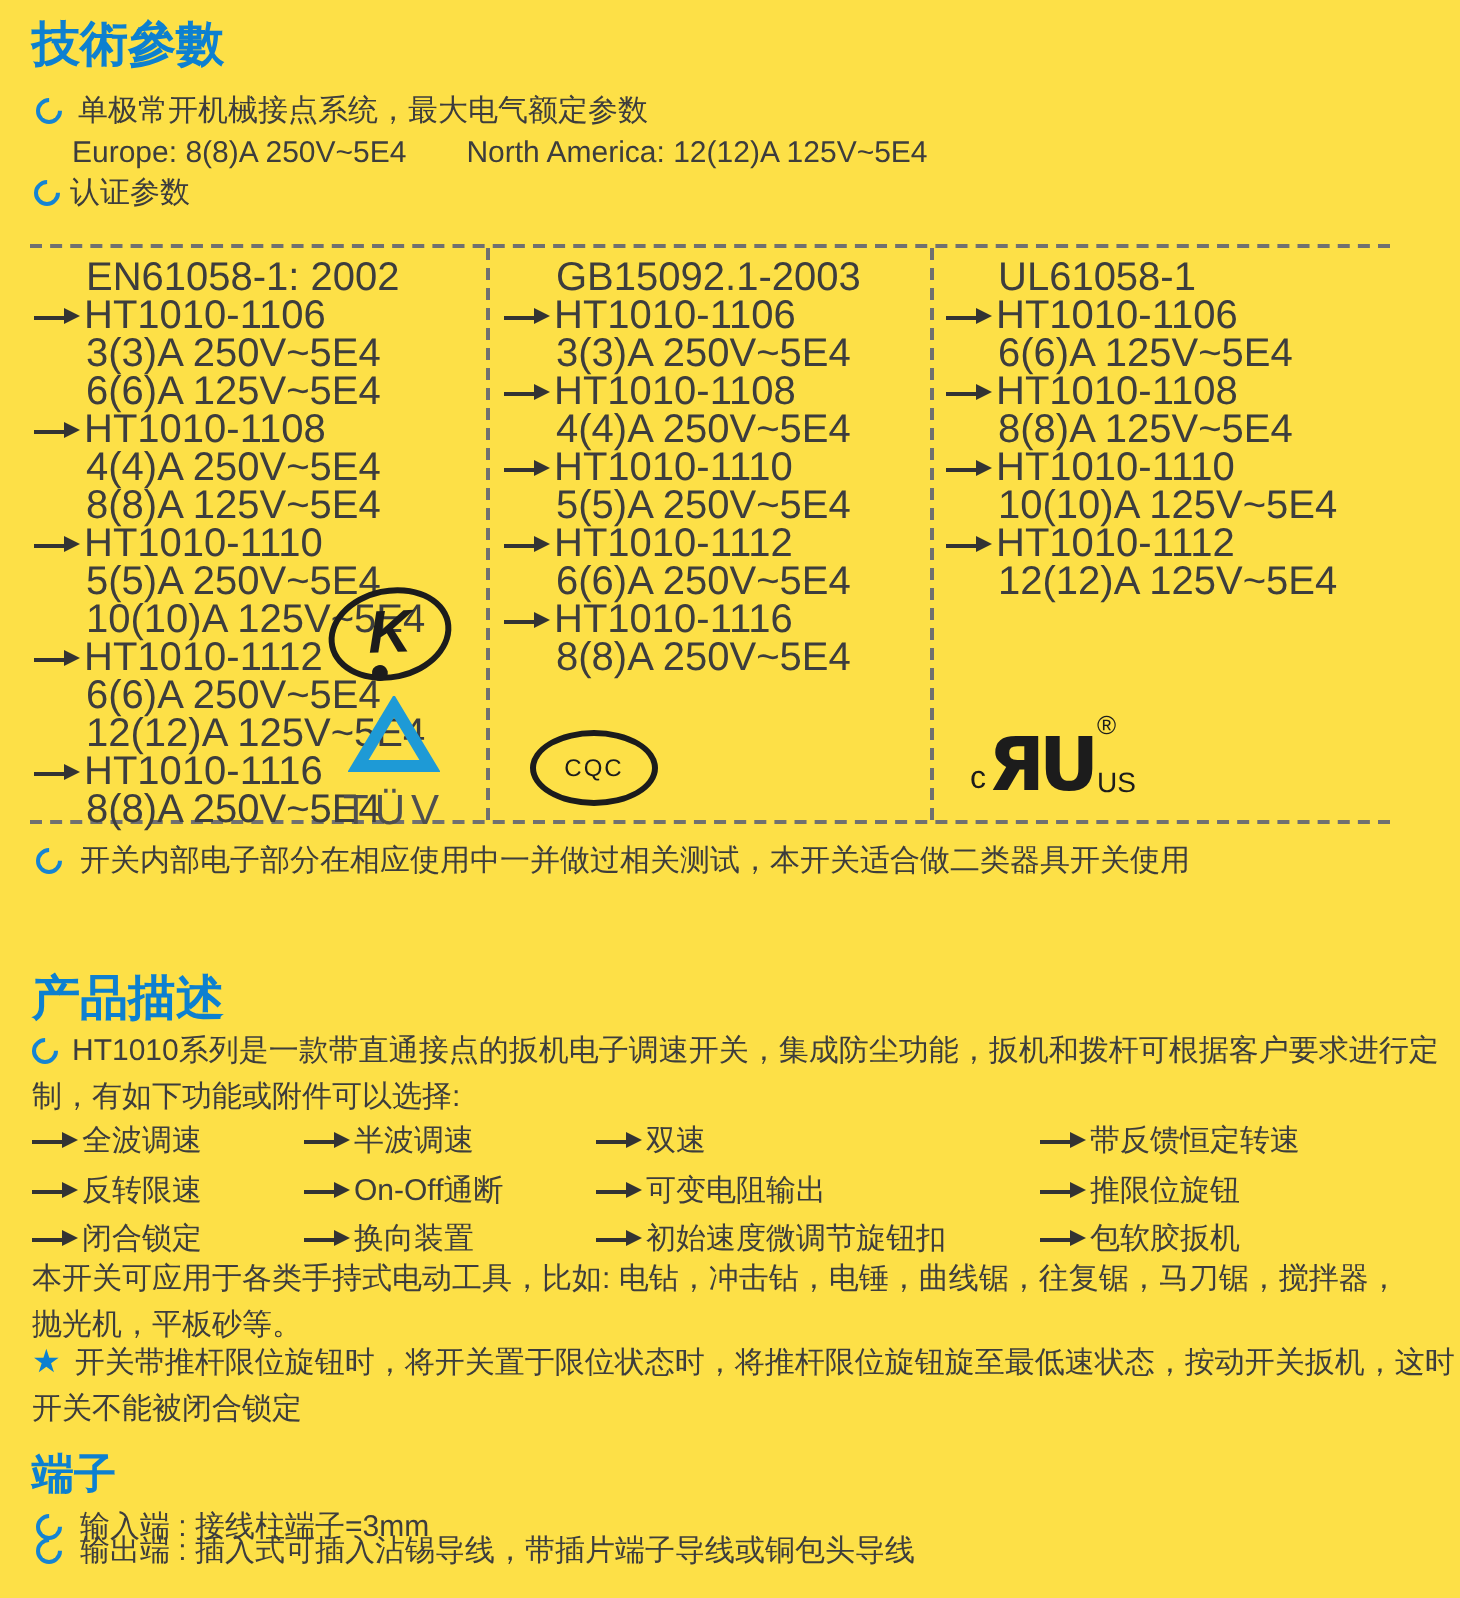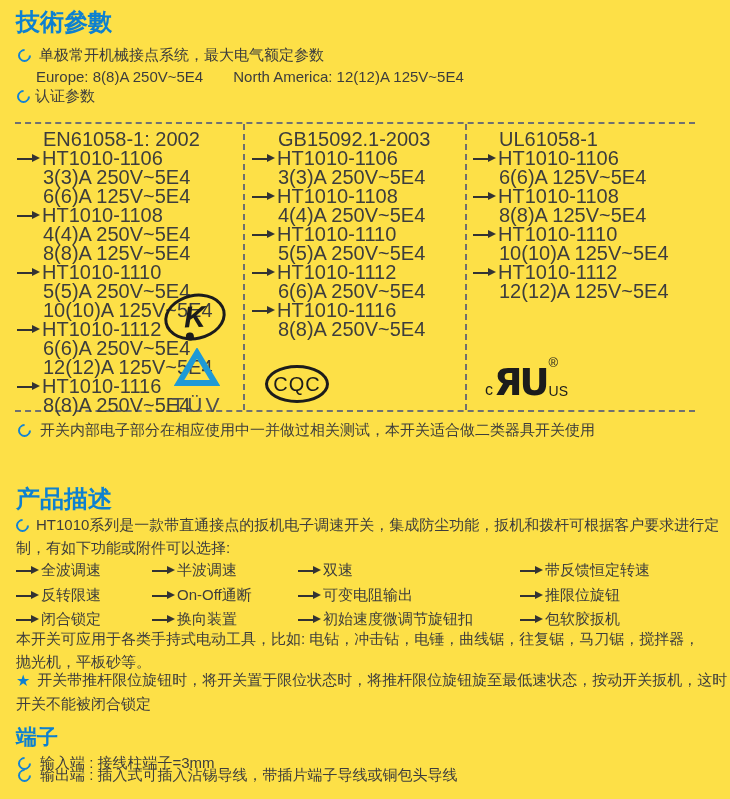--- a/index.html
+++ b/index.html
@@ -54,21 +54,21 @@
           display:flex; align-items:center; justify-content:center; }
   .kema-k { font-size:30px; font-weight:bold; font-style:italic; color:#1c1c1c;
           transform:rotate(10deg); line-height:1; }
   .kema::after { content:""; position:absolute; left:15px; bottom:-2px; width:8px; height:8px;
           border-radius:50%; background:#1c1c1c; }
   .tuv  { position:absolute; left:153px; top:224px; width:58px; text-align:center; }
   .tuv-text { font-size:21px; letter-spacing:3px; color:#4f4f4f; margin-top:1px; }
   .cqc  { position:absolute; left:250px; top:241px; width:64px; height:38px; box-sizing:border-box;
           border:3px solid #1c1c1c; border-radius:50%;
           display:flex; align-items:center; justify-content:center;
-          font-size:20px; letter-spacing:1px; color:#1c1c1c; }
+          font-size:12px; letter-spacing:1px; color:#1c1c1c; }
   .culus { position:absolute; left:470px; top:232px; display:flex; align-items:flex-end; color:#1c1c1c; }
   .ul-c   { font-size:16px; line-height:1; margin-right:1px; }
   .ul-mark{ font-size:37px; line-height:0.82; font-weight:bold; letter-spacing:-3px;
             font-family:"DejaVu Sans", sans-serif; }
   .ul-right { display:flex; flex-direction:column; justify-content:space-between; height:42px; margin-left:2px; }
   .ul-reg { font-size:13px; line-height:1; }
   .ul-us  { font-size:14px; line-height:1; }
 
   
   .para { position:absolute; left:16px; font-size:15px; white-space:nowrap; }

